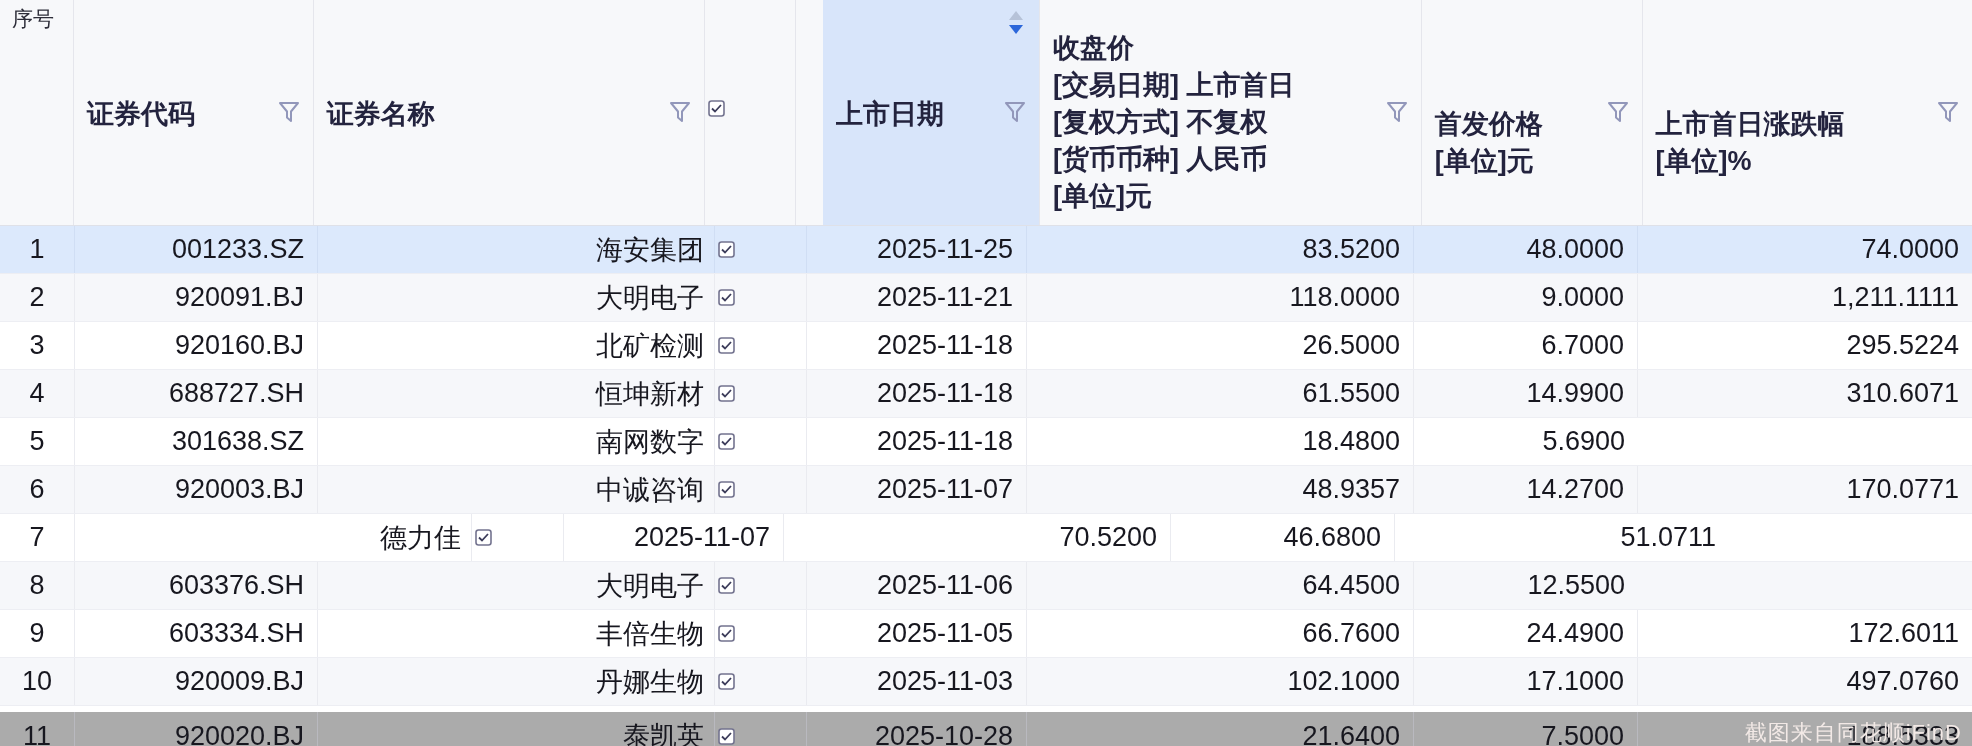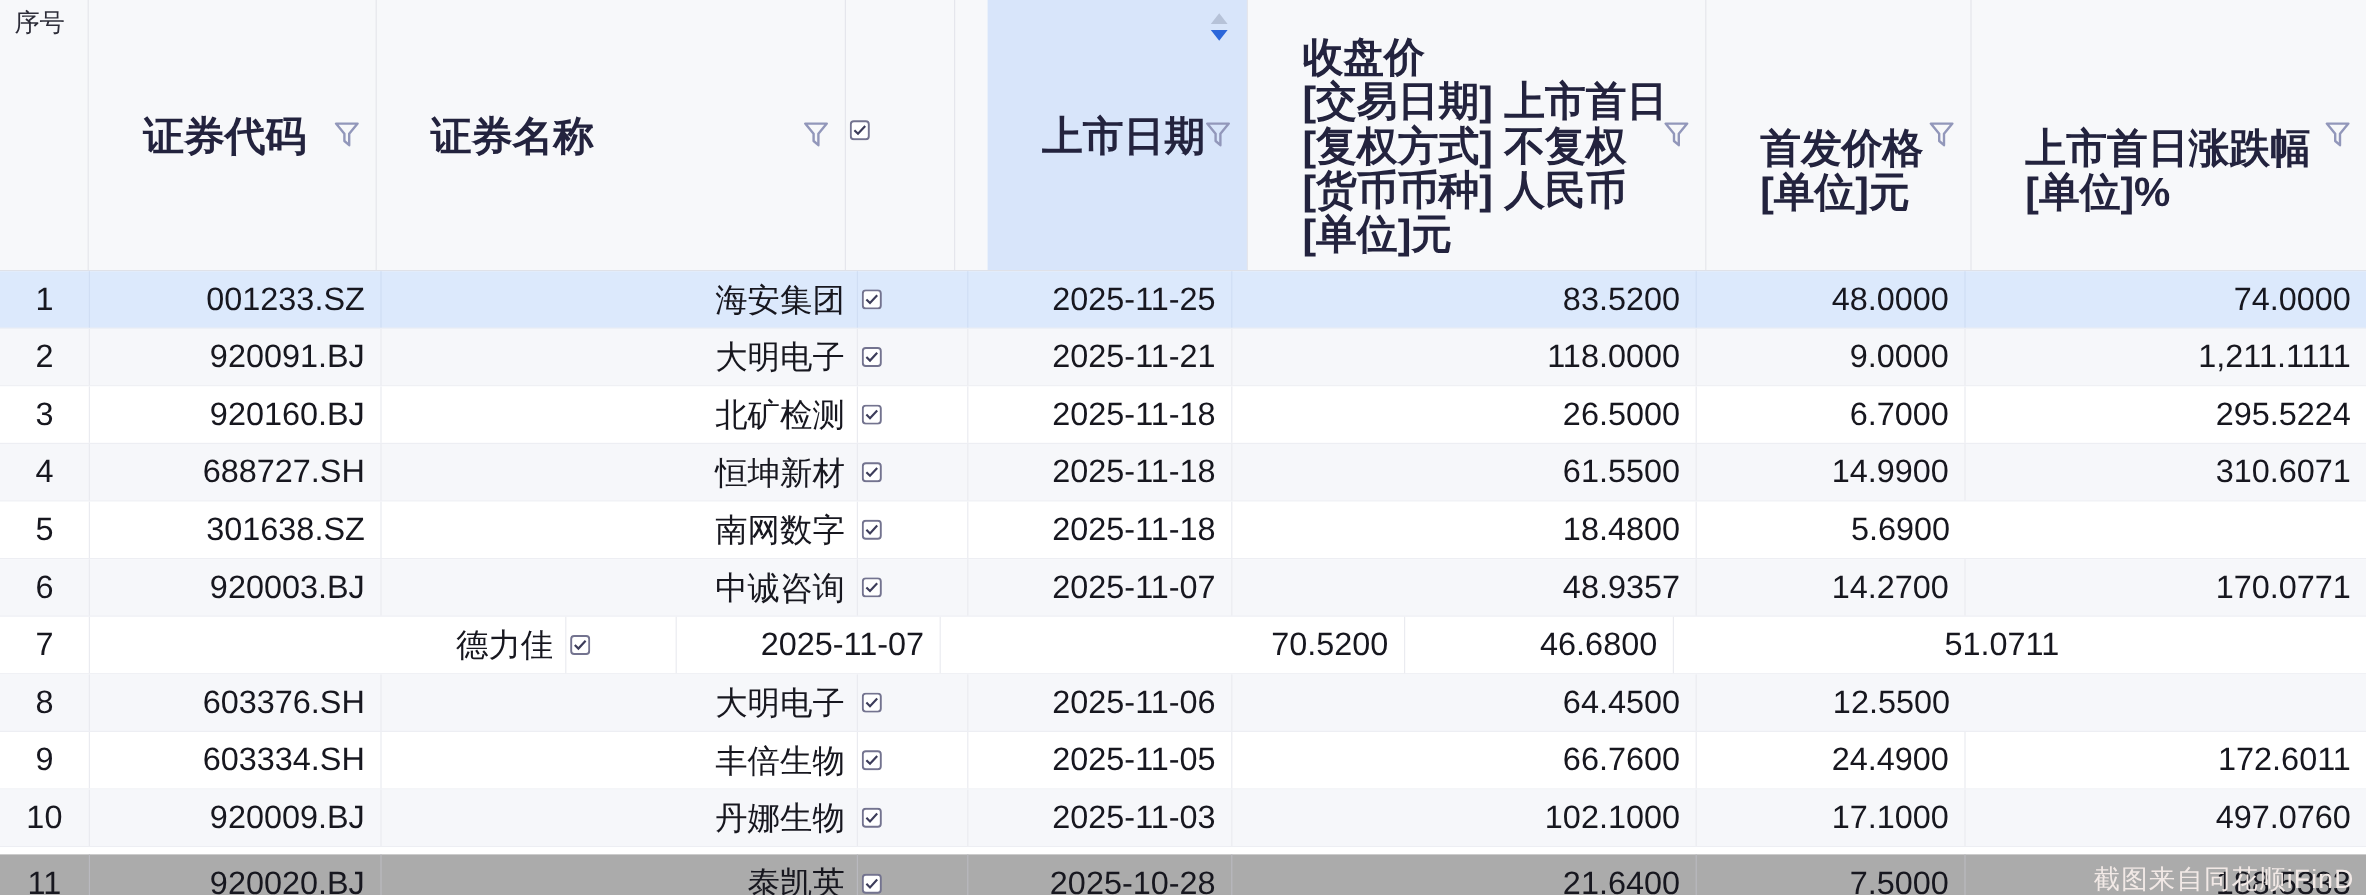--- a/index.html
+++ b/index.html
@@ -2,25 +2,25 @@
 <html><head>
 <meta charset="utf-8">
 <style>
   html,body{margin:0;padding:0;background:#ffffff;}
   .wrap{
     position:relative;width:1972px;height:746px;background:#ffffff;overflow:hidden;
     font-family:"Liberation Sans","DejaVu Sans",sans-serif;color:#17171f;
   }
   
   .hdr{display:flex;height:226px;background:#f7f8fa;border-bottom:1px solid #dfe1e8;box-sizing:border-box;}
-  .hcell{position:relative;box-sizing:border-box;border-right:1px solid #e5e6ec;display:block;height:100%;padding-left:32px;}
+  .hcell{position:relative;box-sizing:border-box;border-right:1px solid #e5e6ec;display:block;height:100%;}
   .hcell:last-child{border-right:none;}
   .hcell.sorted{background:#d8e5fa;margin-left:27px;}
   .hlabel{
-    display:block;margin-left:13px;font-weight:bold;font-size:34px;line-height:37px;
+    display:block;margin-left:13px;font-weight:bold;font-size:27px;line-height:37px;
     white-space:pre;color:#23233e;
   }
   .hlabel.single{margin-top:96px;}
   .hlabel.block5{margin-top:30px;}
   .hlabel.block2{margin-top:106px;}
   .idx-label{position:absolute;top:5px;left:12px;font-size:21px;color:#2c2c38;font-weight:normal;}
   .w0{width:75px}.w1{width:243px}.w2{width:397px}.w3{width:92px}
   .w4{width:220px}.w5{width:387px}.w6{width:224px}.w7{width:334px}
   .filter{position:absolute;right:13px;top:100px;width:22px;height:24px;cursor:pointer;}
   .sorts{position:absolute;right:16px;top:11px;display:flex;flex-direction:column;gap:5px;align-items:center;}

